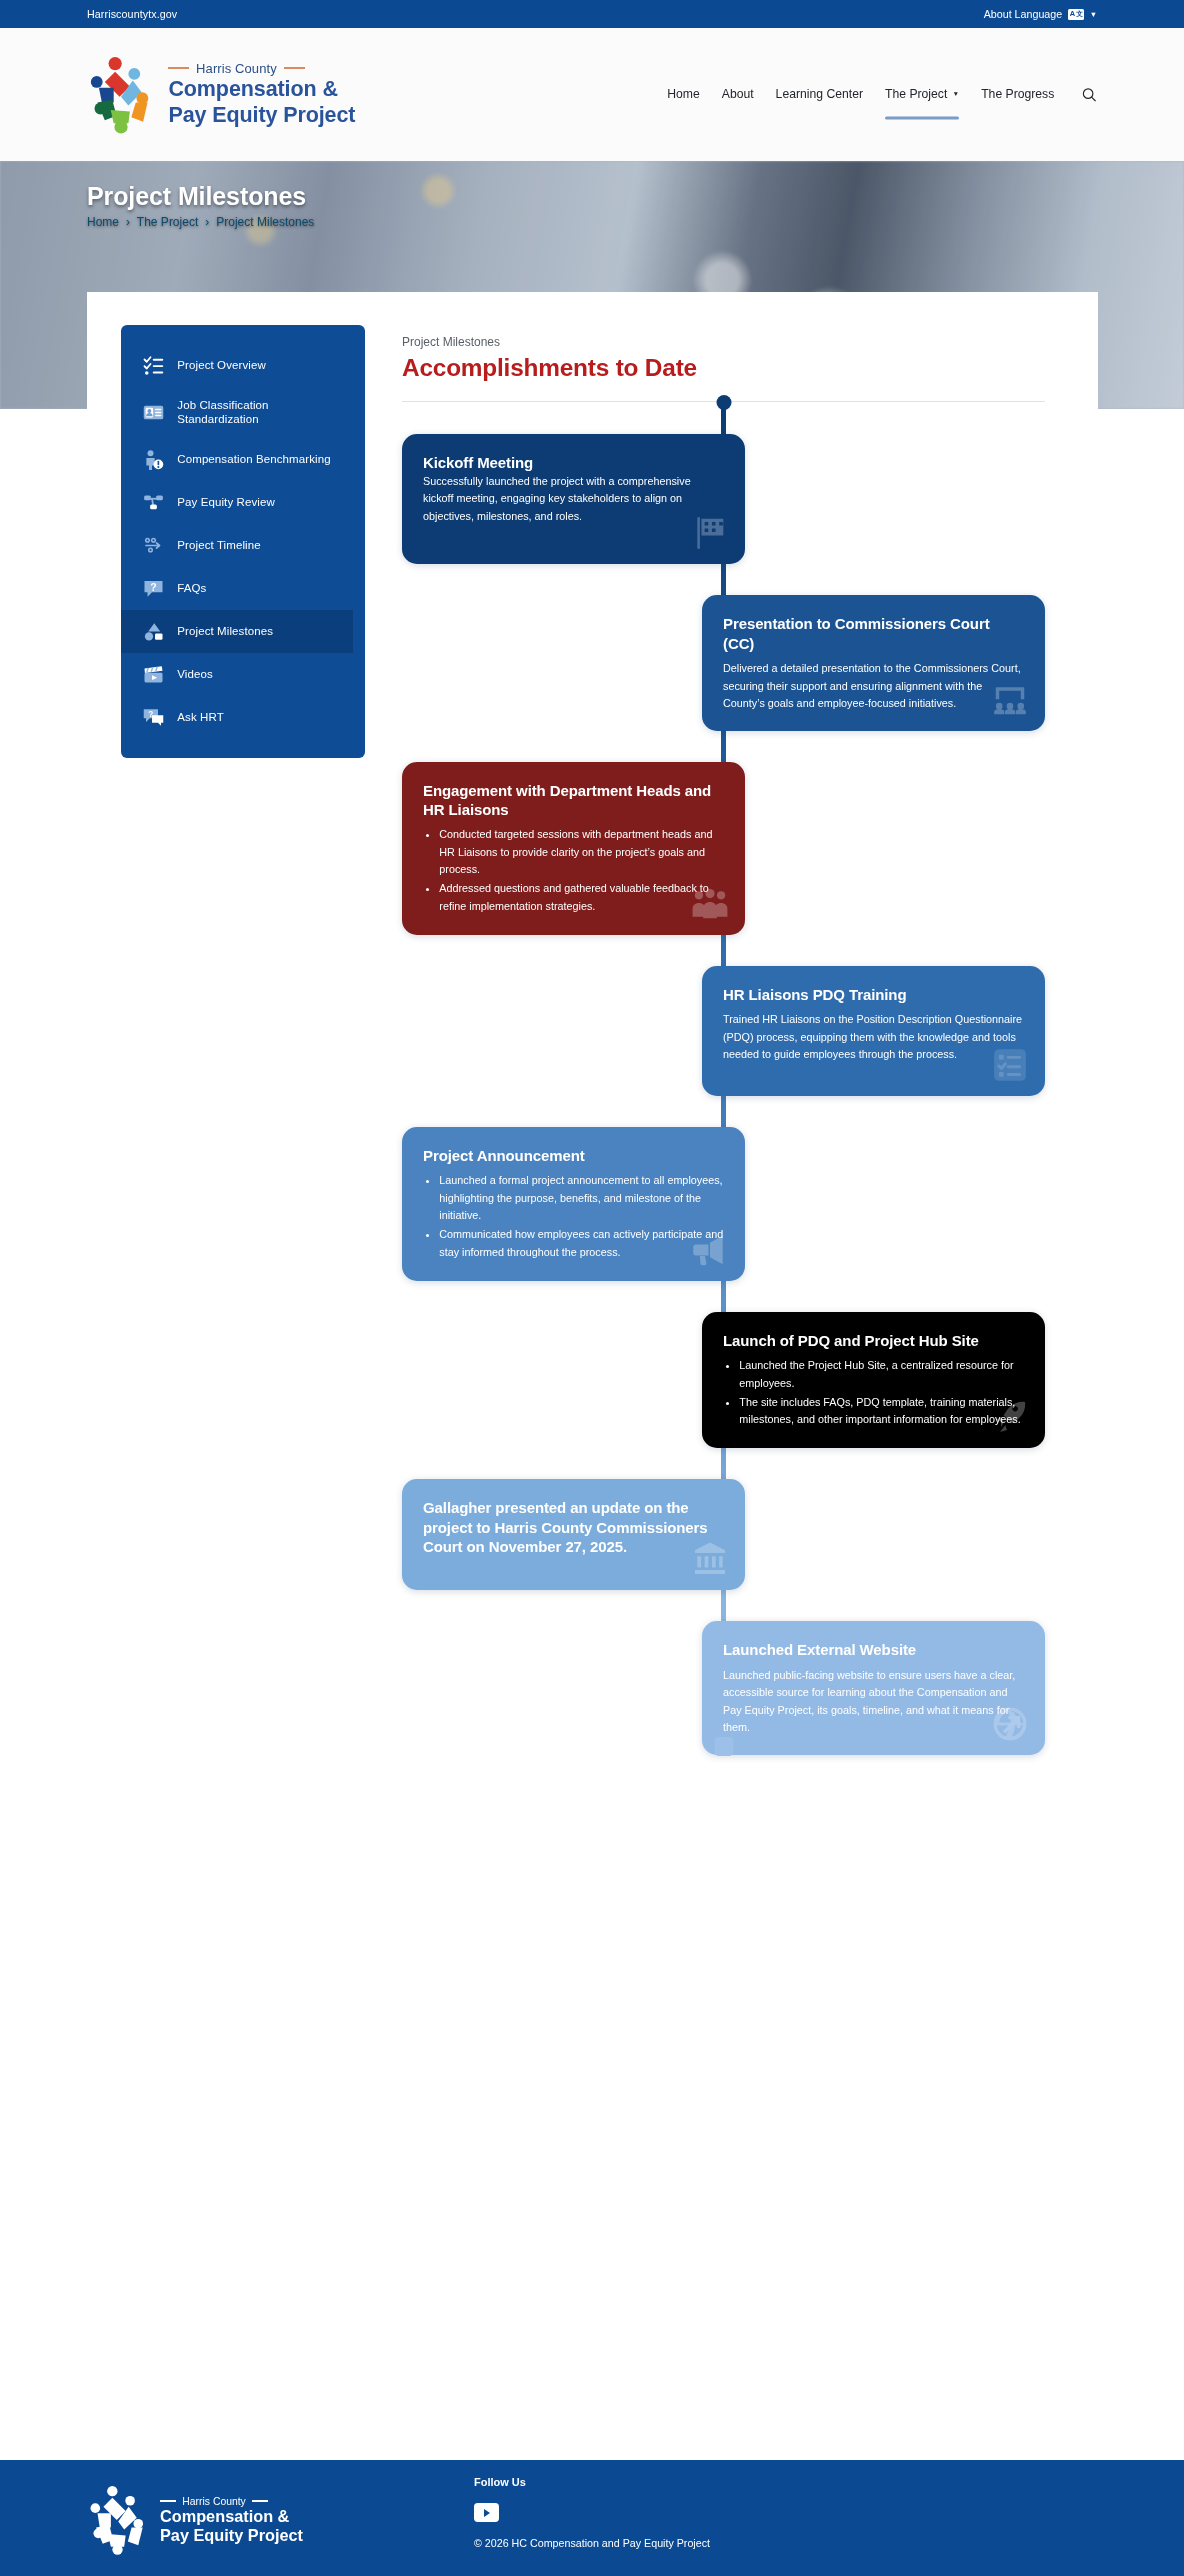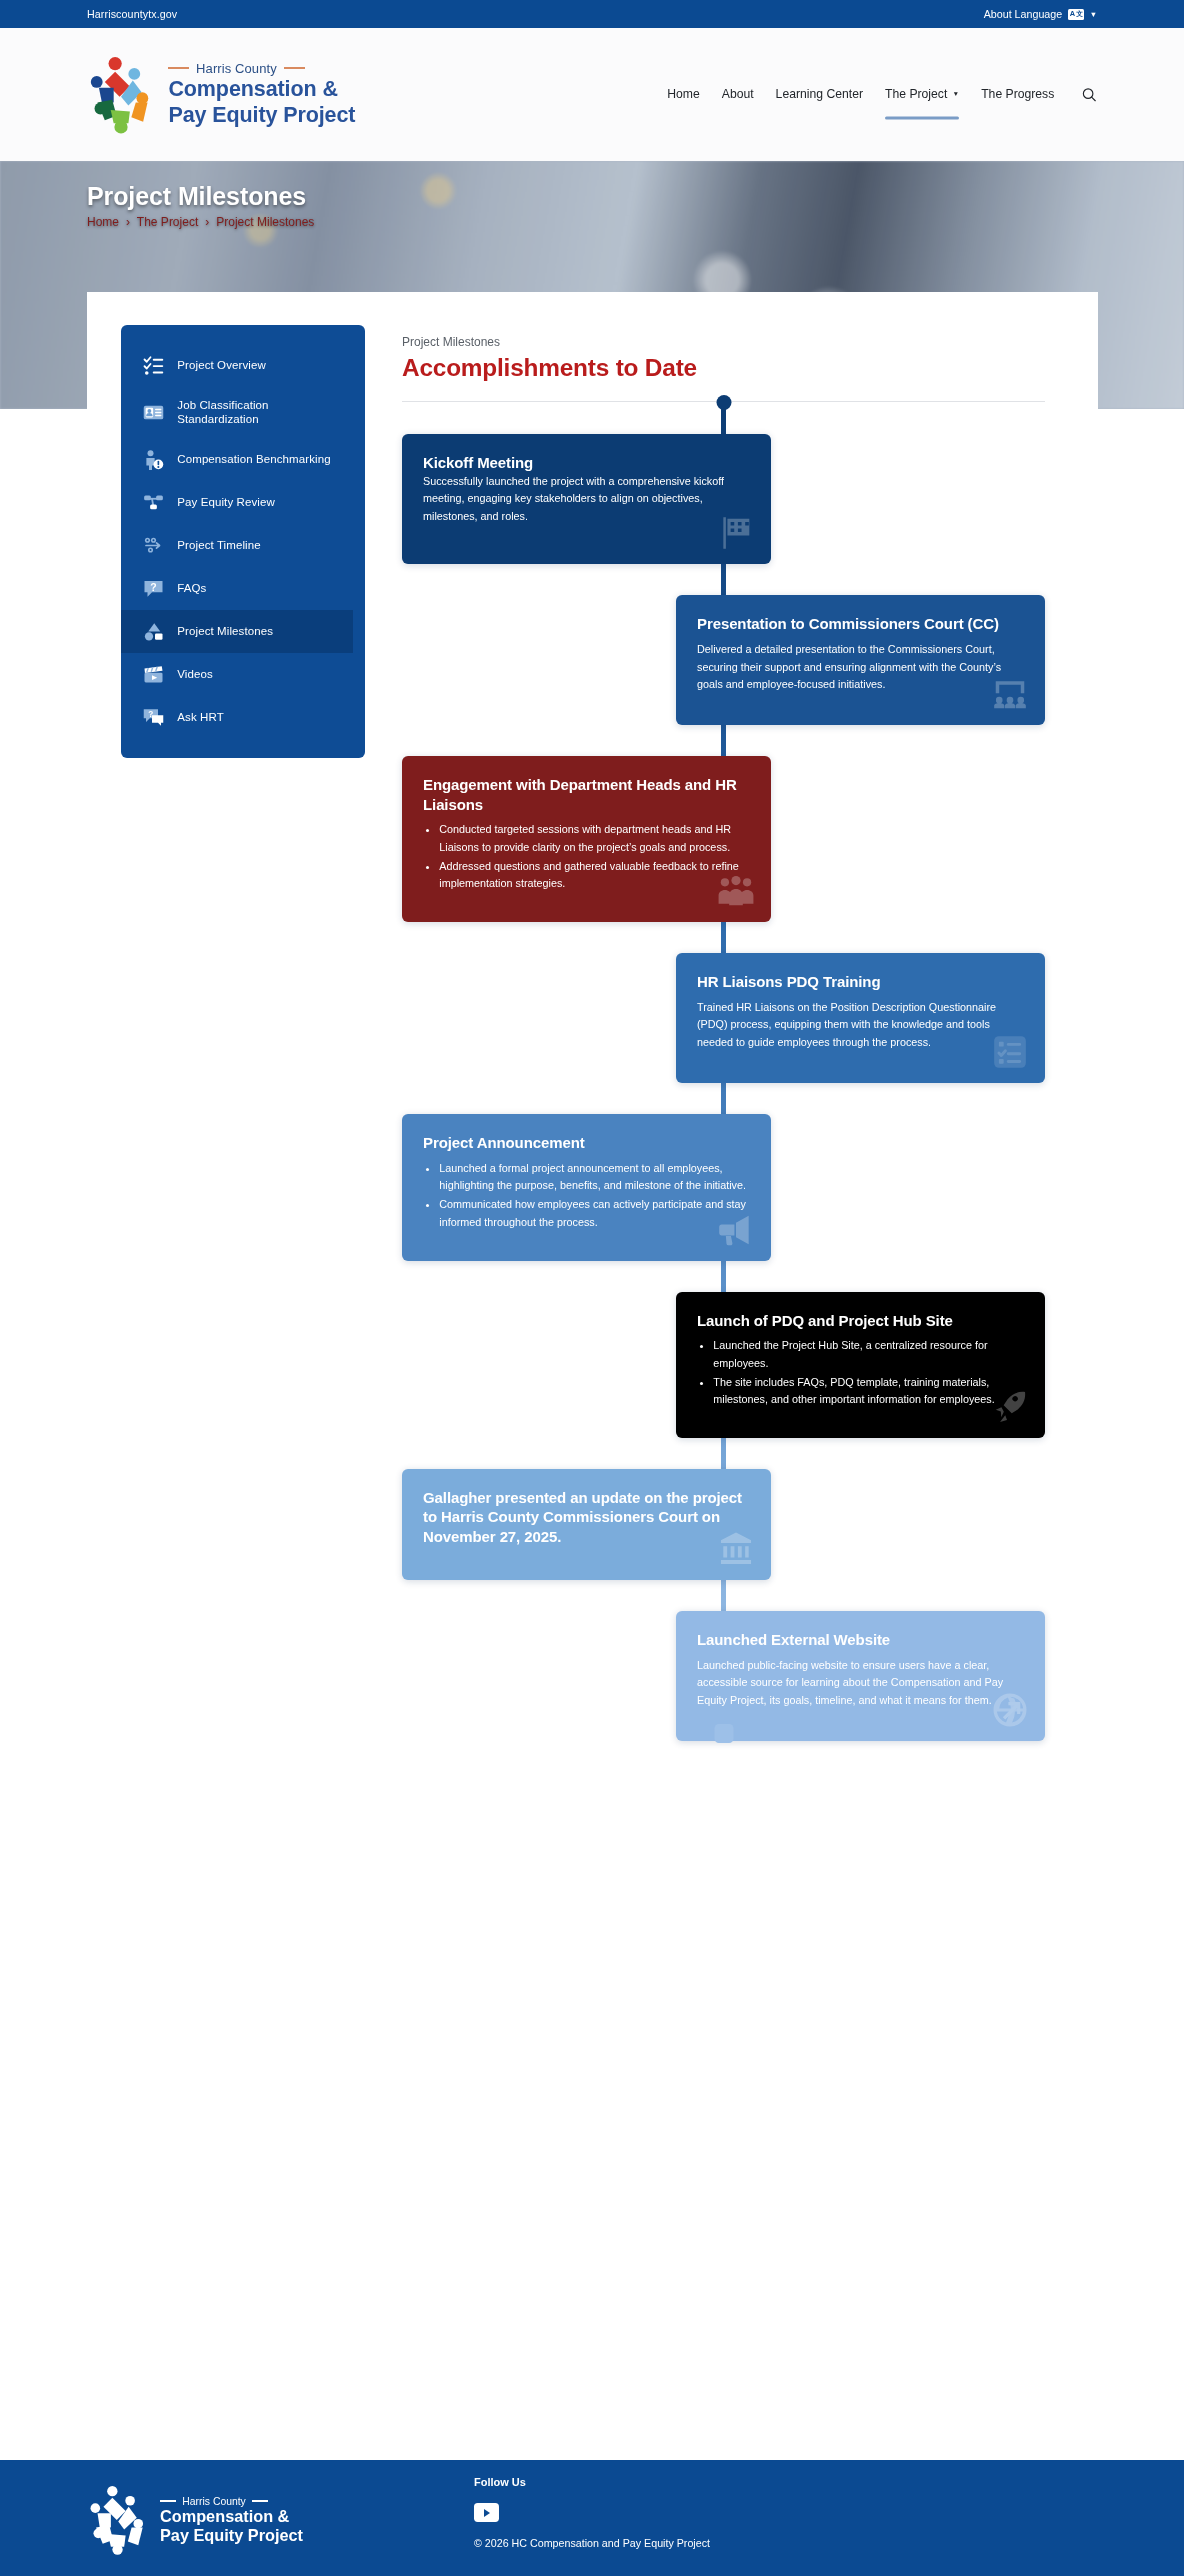--- a/index.html
+++ b/index.html
@@ -102,21 +102,21 @@
     filter: blur(1.1px);
   }
   .hero-shade { position:absolute; inset:0; background: rgba(40,55,80,.10); }
   .hero-inner { position:absolute; left:87px; top: 21px; z-index:3; }
   .hero-title {
     font-size: 25px; font-weight: bold; color:#ffffff;
     text-shadow: 0 1.5px 3.7px rgba(0,0,0,.45);
     letter-spacing:-0.1px;
   }
   .breadcrumb {
-    margin-top: 4.4px; font-size: 12px; color:#7f1d1d;
+    margin-top: 4.4px; font-size: 12px; color:#0c4a6e;
     text-shadow: 0 0.7px 3px rgba(0,0,0,.5);
   }
   .breadcrumb .sep { margin: 0 3.7px; }
 
   
   .page {
     position: relative;
     background: transparent;
     margin-top: -117px;
     z-index: 5;
@@ -183,23 +183,23 @@
     position:absolute; left:50%; bottom:-1.5px; transform: translateX(-50%);
     width: 19px; height: 19px; border-radius: 4.4px;
     background: #9dc0e8; z-index: 2;
   }
 
   .tl-row { position: relative; display:flex; z-index:1; }
   .tl-row.left  { justify-content: flex-start; }
   .tl-row.right { justify-content: flex-end; }
 
   .tl-card {
-    width: 369px;
-    border-radius: 6px;
-    padding: 19px 21px 28px 21px;
+    width: 343px;
+    border-radius: 15px;
+    padding: 19px 21px 18px 21px;
     color: #ffffff;
     position: relative;
     overflow: hidden;
     box-shadow: 0 1.5px 7.4px rgba(10,45,90,.16);
     min-height: 130px;
   }
   .tl-card-title {
     font-size: 15px; font-weight: bold; line-height: 1.28;
     margin-bottom: 7.4px; letter-spacing:-0.1px;
   }

